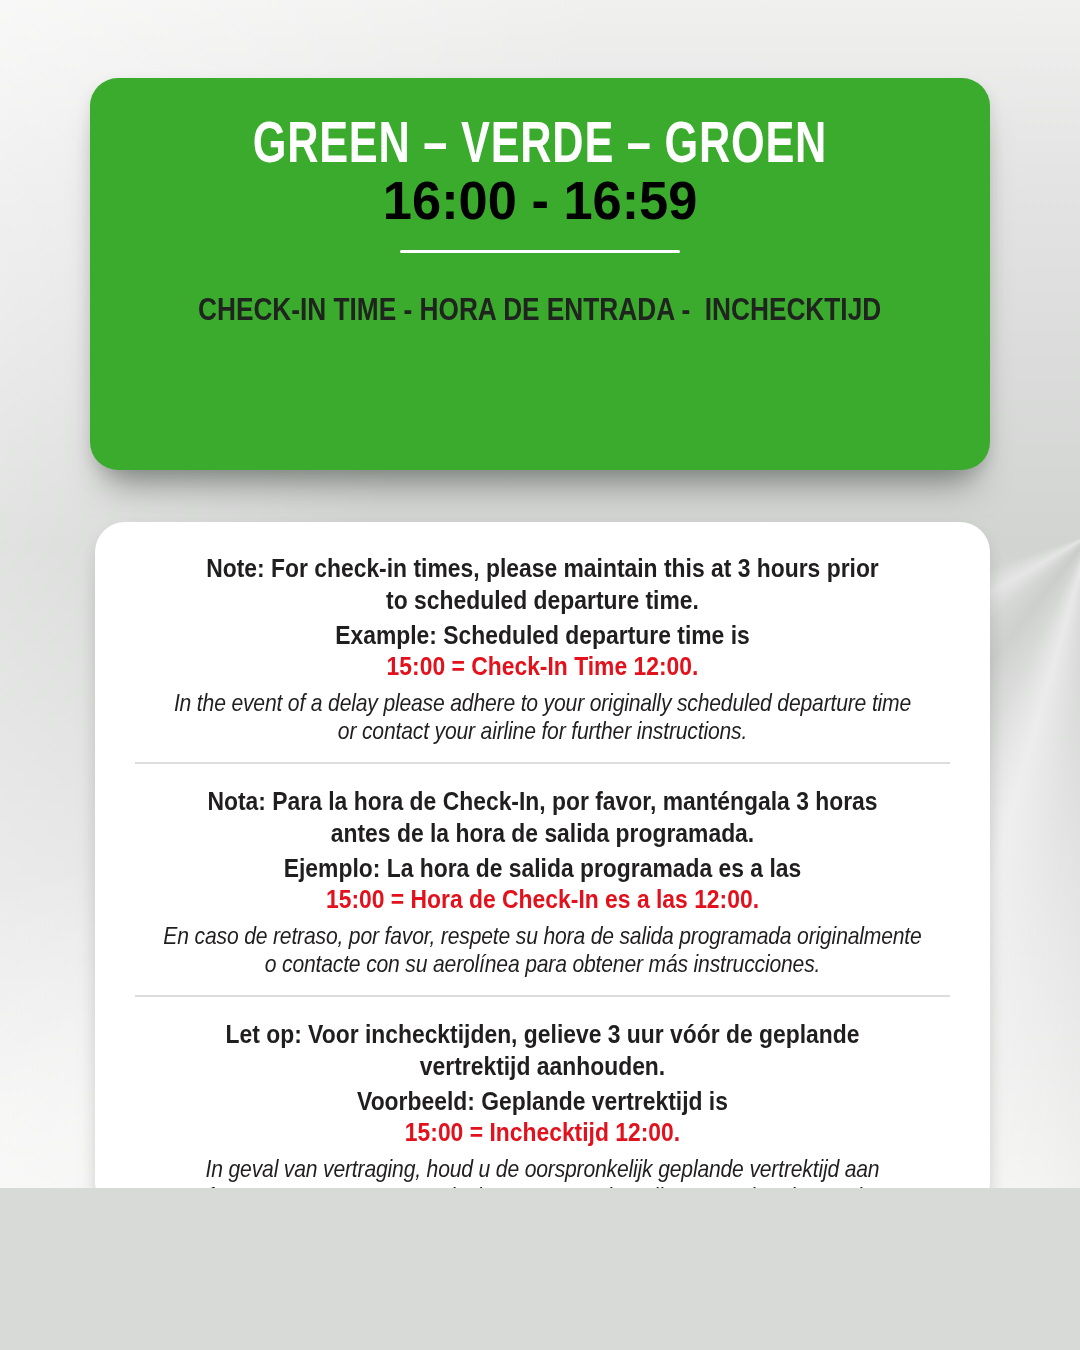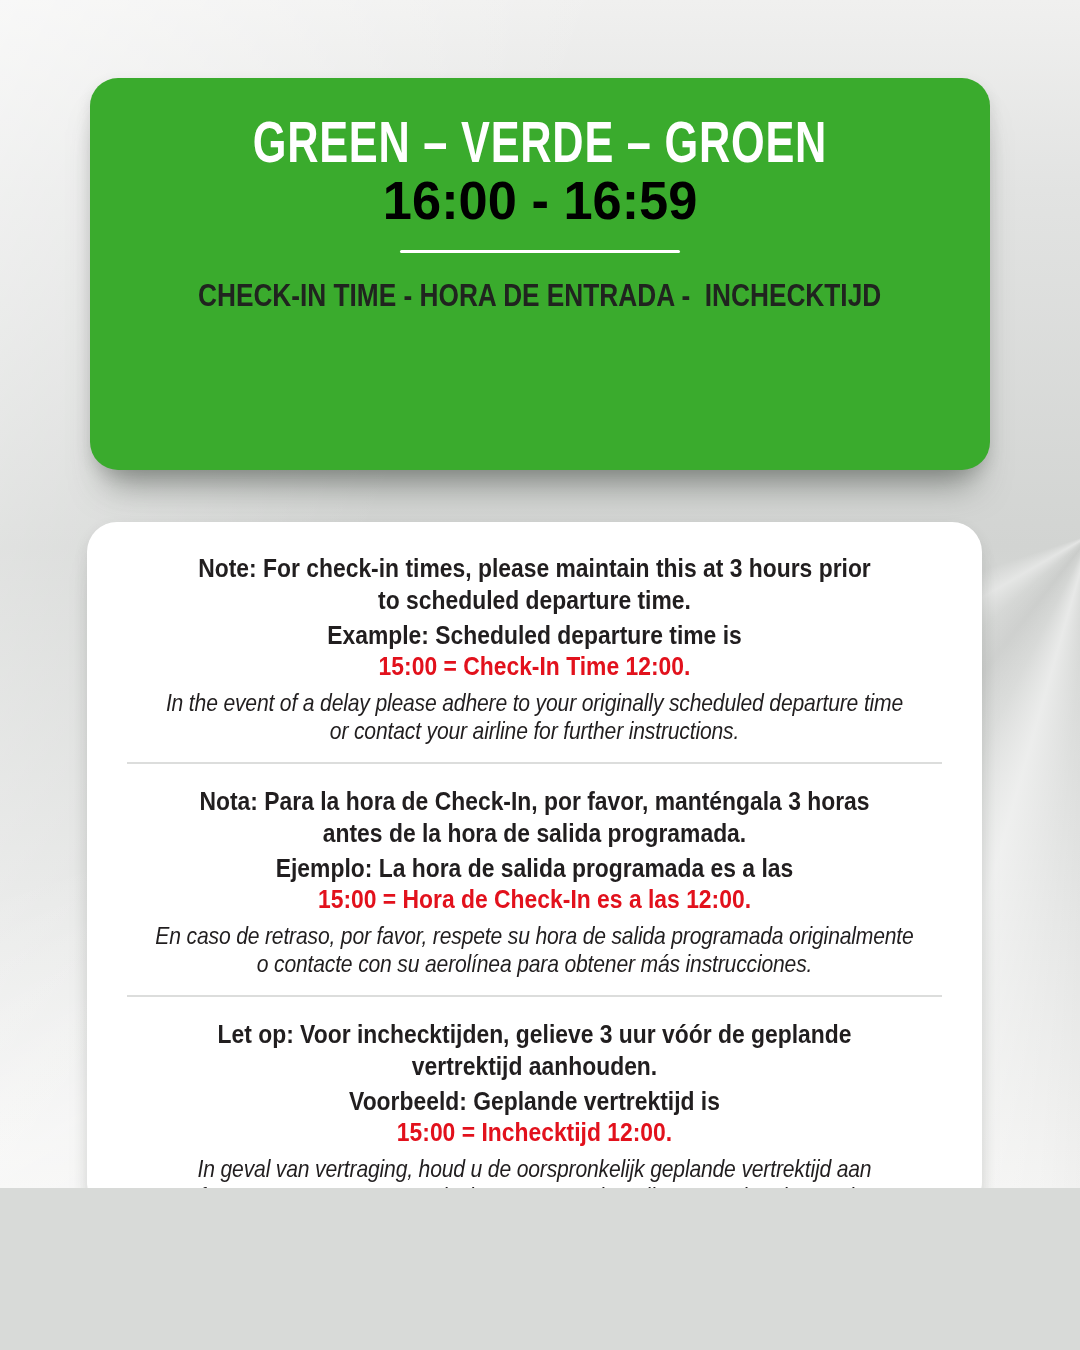--- a/index.html
+++ b/index.html
@@ -19,27 +19,27 @@
   
   .green-card{
     position:absolute;left:90px;top:78px;width:900px;height:392px;
     border-radius:28px;background:var(--green,#3aab2d);text-align:center;
     box-shadow:0 30px 34px -16px rgba(70,76,70,.55),0 6px 14px rgba(70,76,70,.15);
   }
   .gc-title{margin:36px 0 0;font-size:57px;line-height:56px;font-weight:700;color:#ffffff;}
   .gc-title .cond{transform:scaleX(.76);letter-spacing:1px;}
   .gc-label{margin-top:18px;font-size:32px;line-height:40px;font-weight:700;color:#20241f;}
   .gc-label .cond{transform:scaleX(.82);}
-  .gc-label2{margin-top:22px;}
+  .gc-label2{margin-top:36px;}
   .gc-time{font-size:54px;line-height:60px;font-weight:700;color:#000000;}
   .gc-time .cond{transform:scaleX(.97);}
   .gc-divider{width:280px;height:3px;margin:20px auto 0;background:#ffffff;border-radius:2px;}
   
   .info-card{
-    position:absolute;left:87px;top:522px;width:895px;height:690px;box-sizing:border-box;
+    position:absolute;left:95px;top:522px;width:895px;height:690px;box-sizing:border-box;
     border-radius:30px;background:#ffffff;padding-top:30px;text-align:center;
     box-shadow:0 28px 30px -18px rgba(70,76,70,.5),0 6px 14px rgba(70,76,70,.12);
   }
   .sec-line{white-space:pre;transform:scaleX(.88);transform-origin:center;color:#211e1f;}
   .note{font-weight:700;font-size:26px;line-height:32px;}
   .example{margin-top:4px;font-weight:700;font-size:26px;line-height:31px;}
   .highlight{font-weight:700;font-size:26px;line-height:31px;color:var(--red,#e2111c);}
   .delay{margin-top:7px;font-style:italic;font-size:24px;line-height:28px;letter-spacing:-.2px;}
   .card-divider{height:2px;background:#dcdddc;margin:17px 40px 21px;}
   

